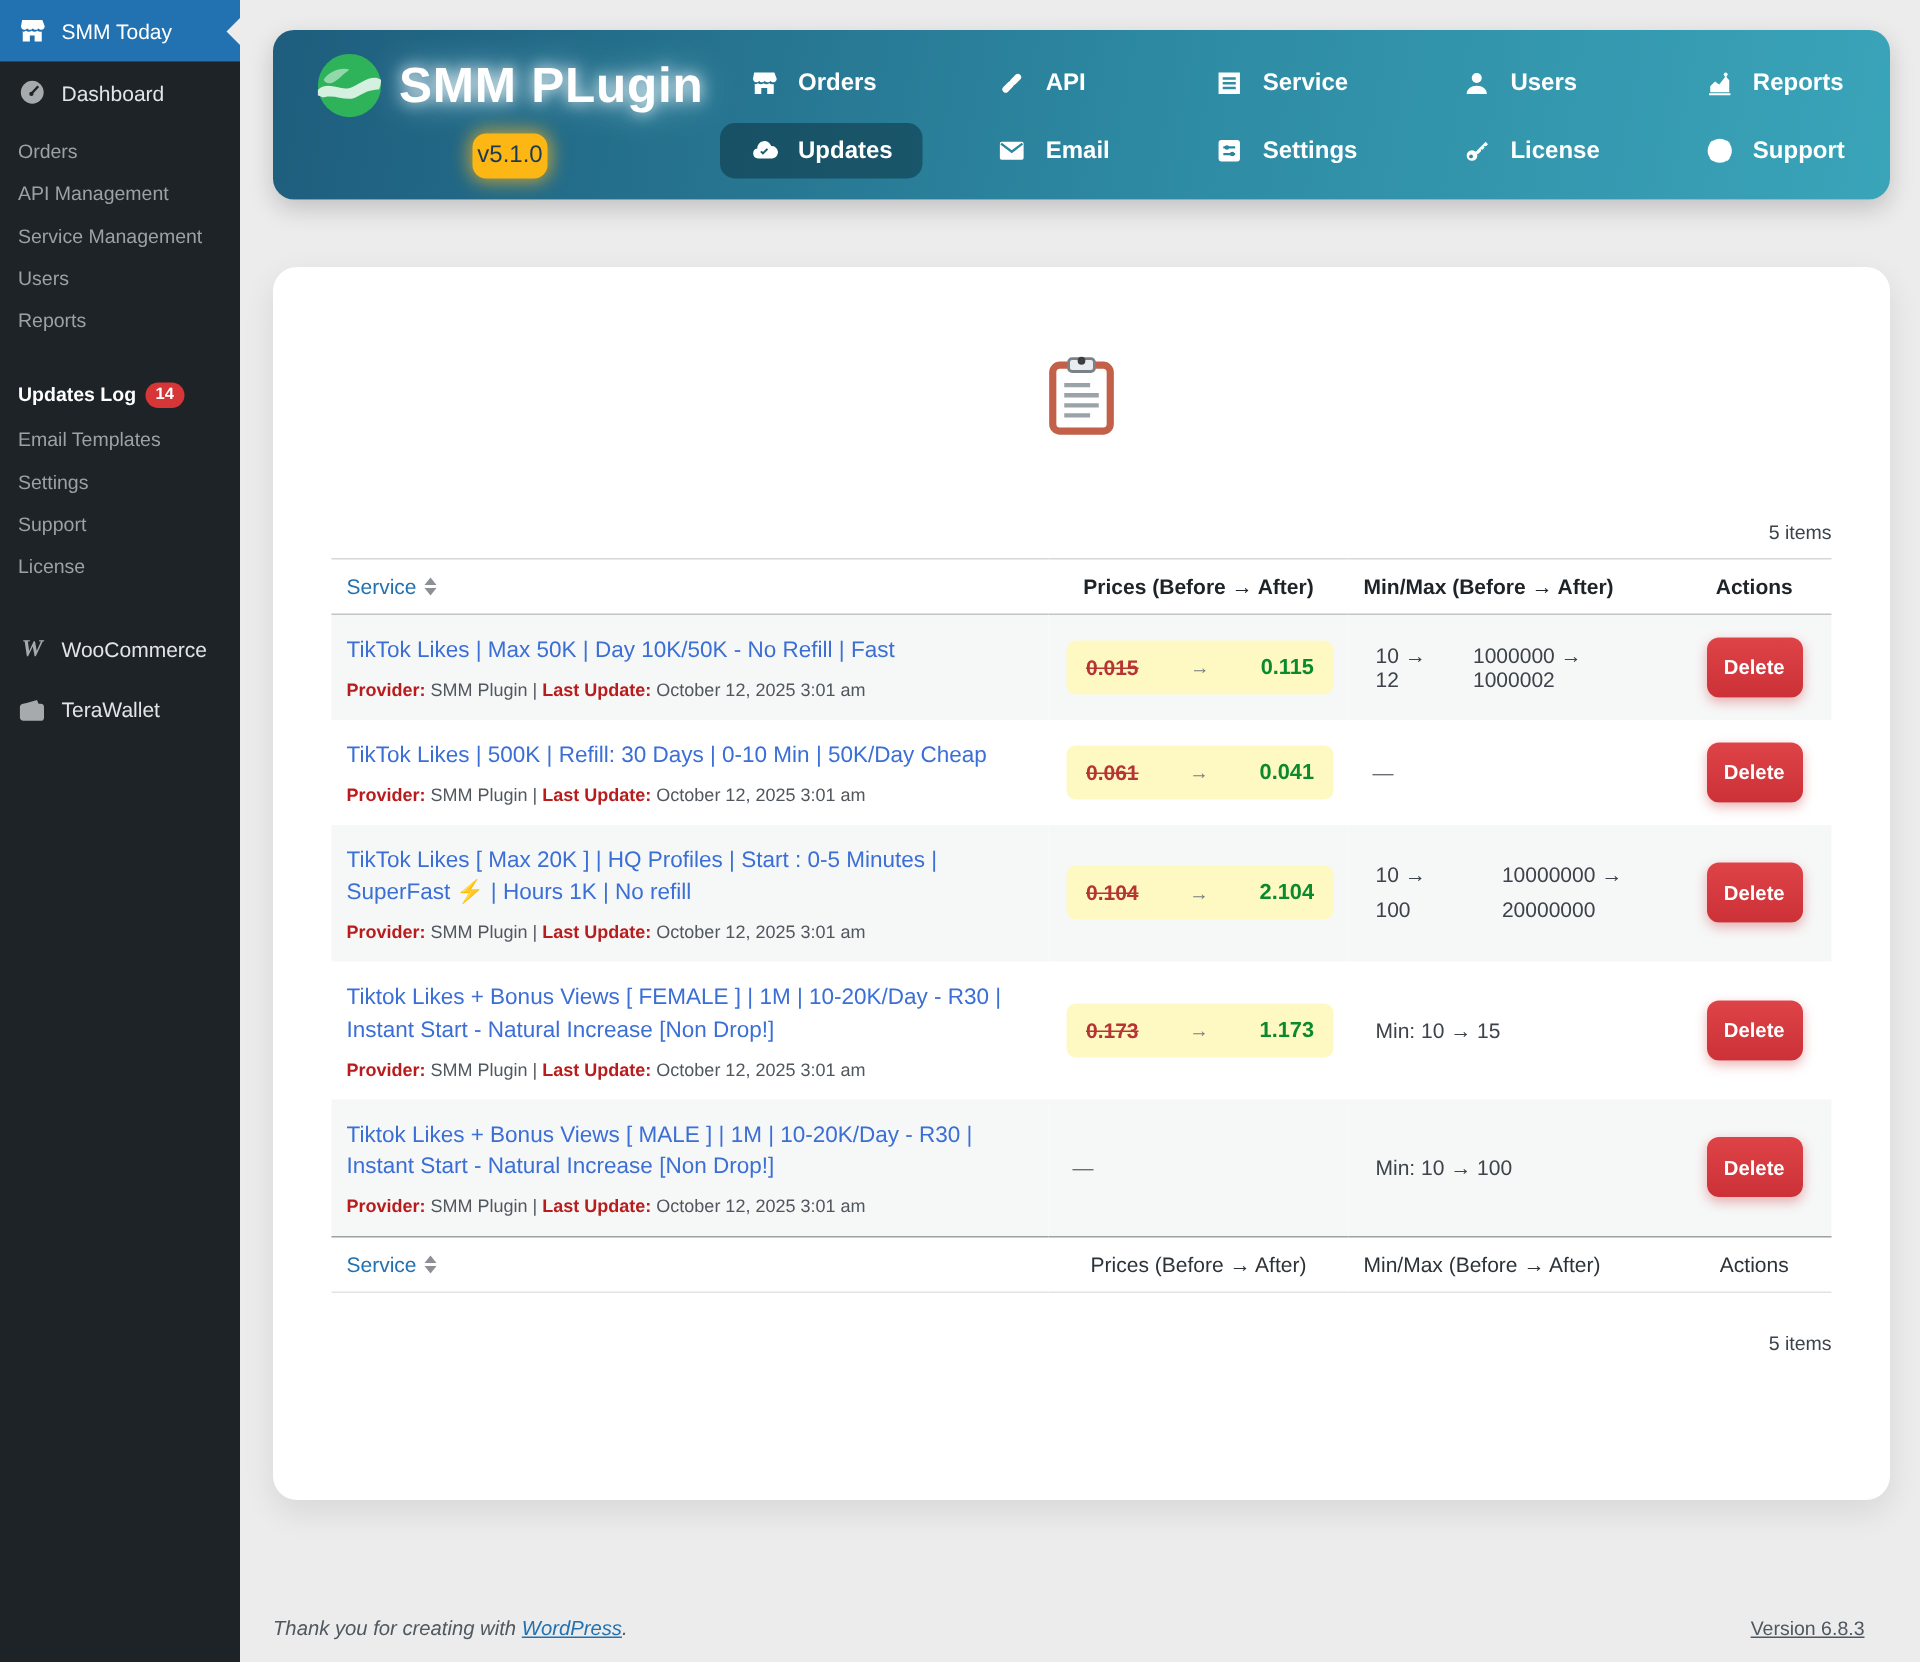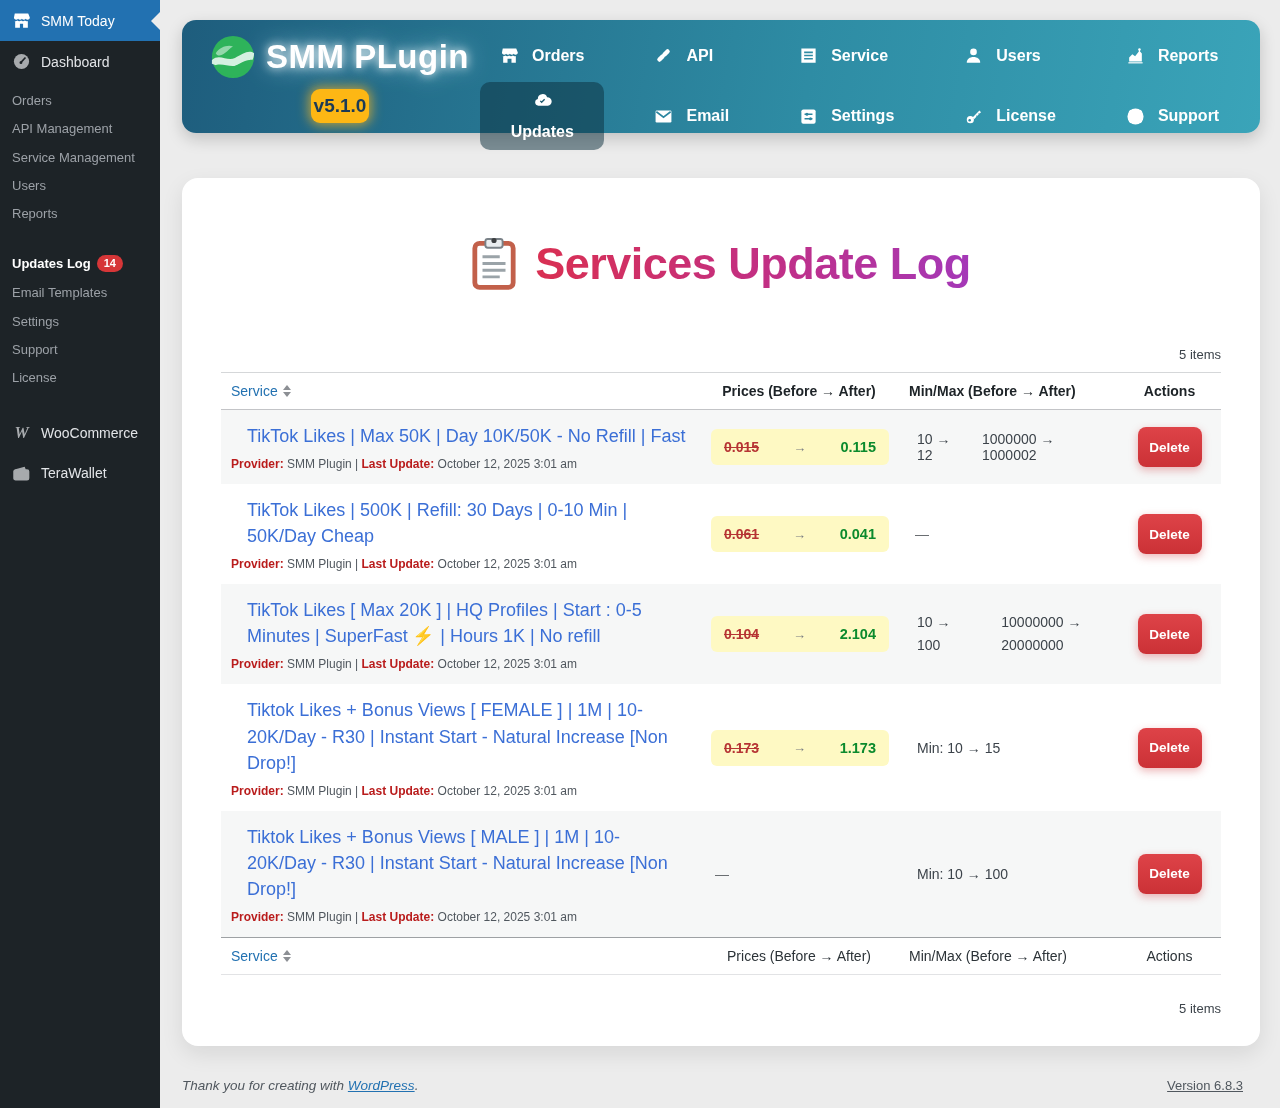--- a/index.html
+++ b/index.html
@@ -29,29 +29,29 @@
   
   .topbar { position:absolute; left:182px; top:20px; width:1078px; height:113px;
     border-radius:14px; background:linear-gradient(100deg,#1e5d7d 0%, #2e8ca4 58%, #3aa4b9 100%);
     box-shadow:0 6px 16px rgba(0,0,0,.18); z-index:4; }
   .brand { position:absolute; left:28px; top:14px; width:260px; }
   .brand-row { display:flex; align-items:center; gap:10px; }
   .logo { width:46px; height:46px; display:block; }
   .brand-name { font-size:33px; font-weight:700; color:#fff; letter-spacing:.5px; white-space:nowrap;
     text-shadow:0 0 10px rgba(255,255,255,.95), 0 0 24px rgba(190,240,255,.75); }
   .version { display:table; margin:9px auto 0; background:#fdb714; color:#1b3a57;
-    font-size:19px; font-weight:700; padding:6px 3px; border-radius:9px;
+    font-size:16px; font-weight:400; padding:6px 3px; border-radius:9px;
     box-shadow:0 0 12px 2px rgba(253,185,30,.7); }
   .nav { position:absolute; left:298px; top:17px; display:grid;
     grid-template-columns:repeat(5,auto); column-gap:30px; row-gap:8px; }
   .nav-item { display:flex; align-items:center; gap:13px; padding:9px 20px; border-radius:10px;
     color:#fff; font-weight:700; font-size:16px; cursor:pointer; text-decoration:none; white-space:nowrap; }
   .nav-item .nicon { width:19px; height:19px; display:flex; align-items:center; }
   .nav-item .nicon svg { width:19px; height:19px; fill:#fff; }
-  .nav-item.active { background:rgba(9,46,60,.5);flex-direction:column; }
+  .nav-item.active { background:rgba(9,46,60,.5); }
 
   
   .card { position:absolute; left:182px; top:178px; width:1078px; min-height:822px;
     background:#fff; border-radius:16px; box-shadow:0 8px 22px rgba(0,0,0,.09);
     padding:58px 39px 30px; z-index:3; }
   .page-title { display:flex; align-items:center; justify-content:center; gap:18px; }
   .clip svg { width:46px; height:55px; display:block; }
   h1.grad { font-size:45px; font-weight:800; letter-spacing:-.5px;
     background:linear-gradient(90deg,#d93052 0%, #c12f86 55%, #a438b8 100%);
     -webkit-background-clip:text; background-clip:text; color:transparent; }
@@ -68,21 +68,21 @@
   .sort-link { color:#2271b1; text-decoration:none; font-weight:400; font-size:14px;
     display:inline-flex; align-items:center; gap:5px; cursor:pointer; }
   .sort-ic { display:inline-flex; flex-direction:column; gap:2px; }
   .sort-ic i { display:block; width:0; height:0; border-left:4px solid transparent; border-right:4px solid transparent; }
   .sort-ic .up { border-bottom:5px solid #8c8f94; }
   .sort-ic .down { border-top:5px solid #8c8f94; }
 
   tbody tr:nth-child(odd) { background:#f6f7f7; }
   td { padding:13px 10px; vertical-align:middle; font-size:14px; color:#3c434a; }
   td.c-service { padding-left:10px; }
-  a.svc { color:#3b6fd6; text-decoration:none; font-size:18px; line-height:1.45; cursor:pointer; display:block;margin-left:16px; }
+  a.svc { color:#3b6fd6; text-decoration:none; font-size:15px; line-height:1.45; cursor:pointer; display:block; }
   .bolt { color:#f5a623; }
   .meta { margin-top:8px; font-size:12px; color:#50575e; }
   .meta b { color:#b91c1c; font-weight:700; }
   .pill { display:flex; align-items:center; justify-content:space-between;
     width:178px; margin-left:2px; background:#fef9c3; border-radius:6px; padding:10px 13px; }
   .pill .old { color:#b63434; text-decoration:line-through; font-weight:600; font-size:14px; }
   .pill .arr { color:#787c80; font-size:13px; }
   .pill .new { color:#0b8a2d; font-weight:700; font-size:14.5px; }
   .dash { color:#6a6e72; padding-left:6px; }
   .mm-row { display:flex; gap:14px; padding-left:8px; }
@@ -275,21 +275,20 @@
 <div class="card">
   <div class="page-title">
     <span class="clip">
       <svg viewBox="0 0 48 56">
         <rect x="4" y="7" width="40" height="46" rx="5" fill="#fff" stroke="#c2604a" stroke-width="5"></rect>
         <rect x="15" y="2.5" width="18" height="9" rx="2.5" fill="#e9edef" stroke="#7a8288" stroke-width="2"></rect>
         <circle cx="24" cy="4" r="2.7" fill="#3c3f41"></circle>
         <path d="M12 21h18M12 28h24M12 35h24M12 42h18" stroke="#9aa3a8" stroke-width="3"></path>
       </svg>
     </span>
-    <h1 class="grad">Services Update Log</h1>
   </div>
 
   <div class="count top">5 items</div>
 
   <table>
     <colgroup>
         <col class="c1">
         <col class="c2">
         <col class="c3">
         <col class="c4">

